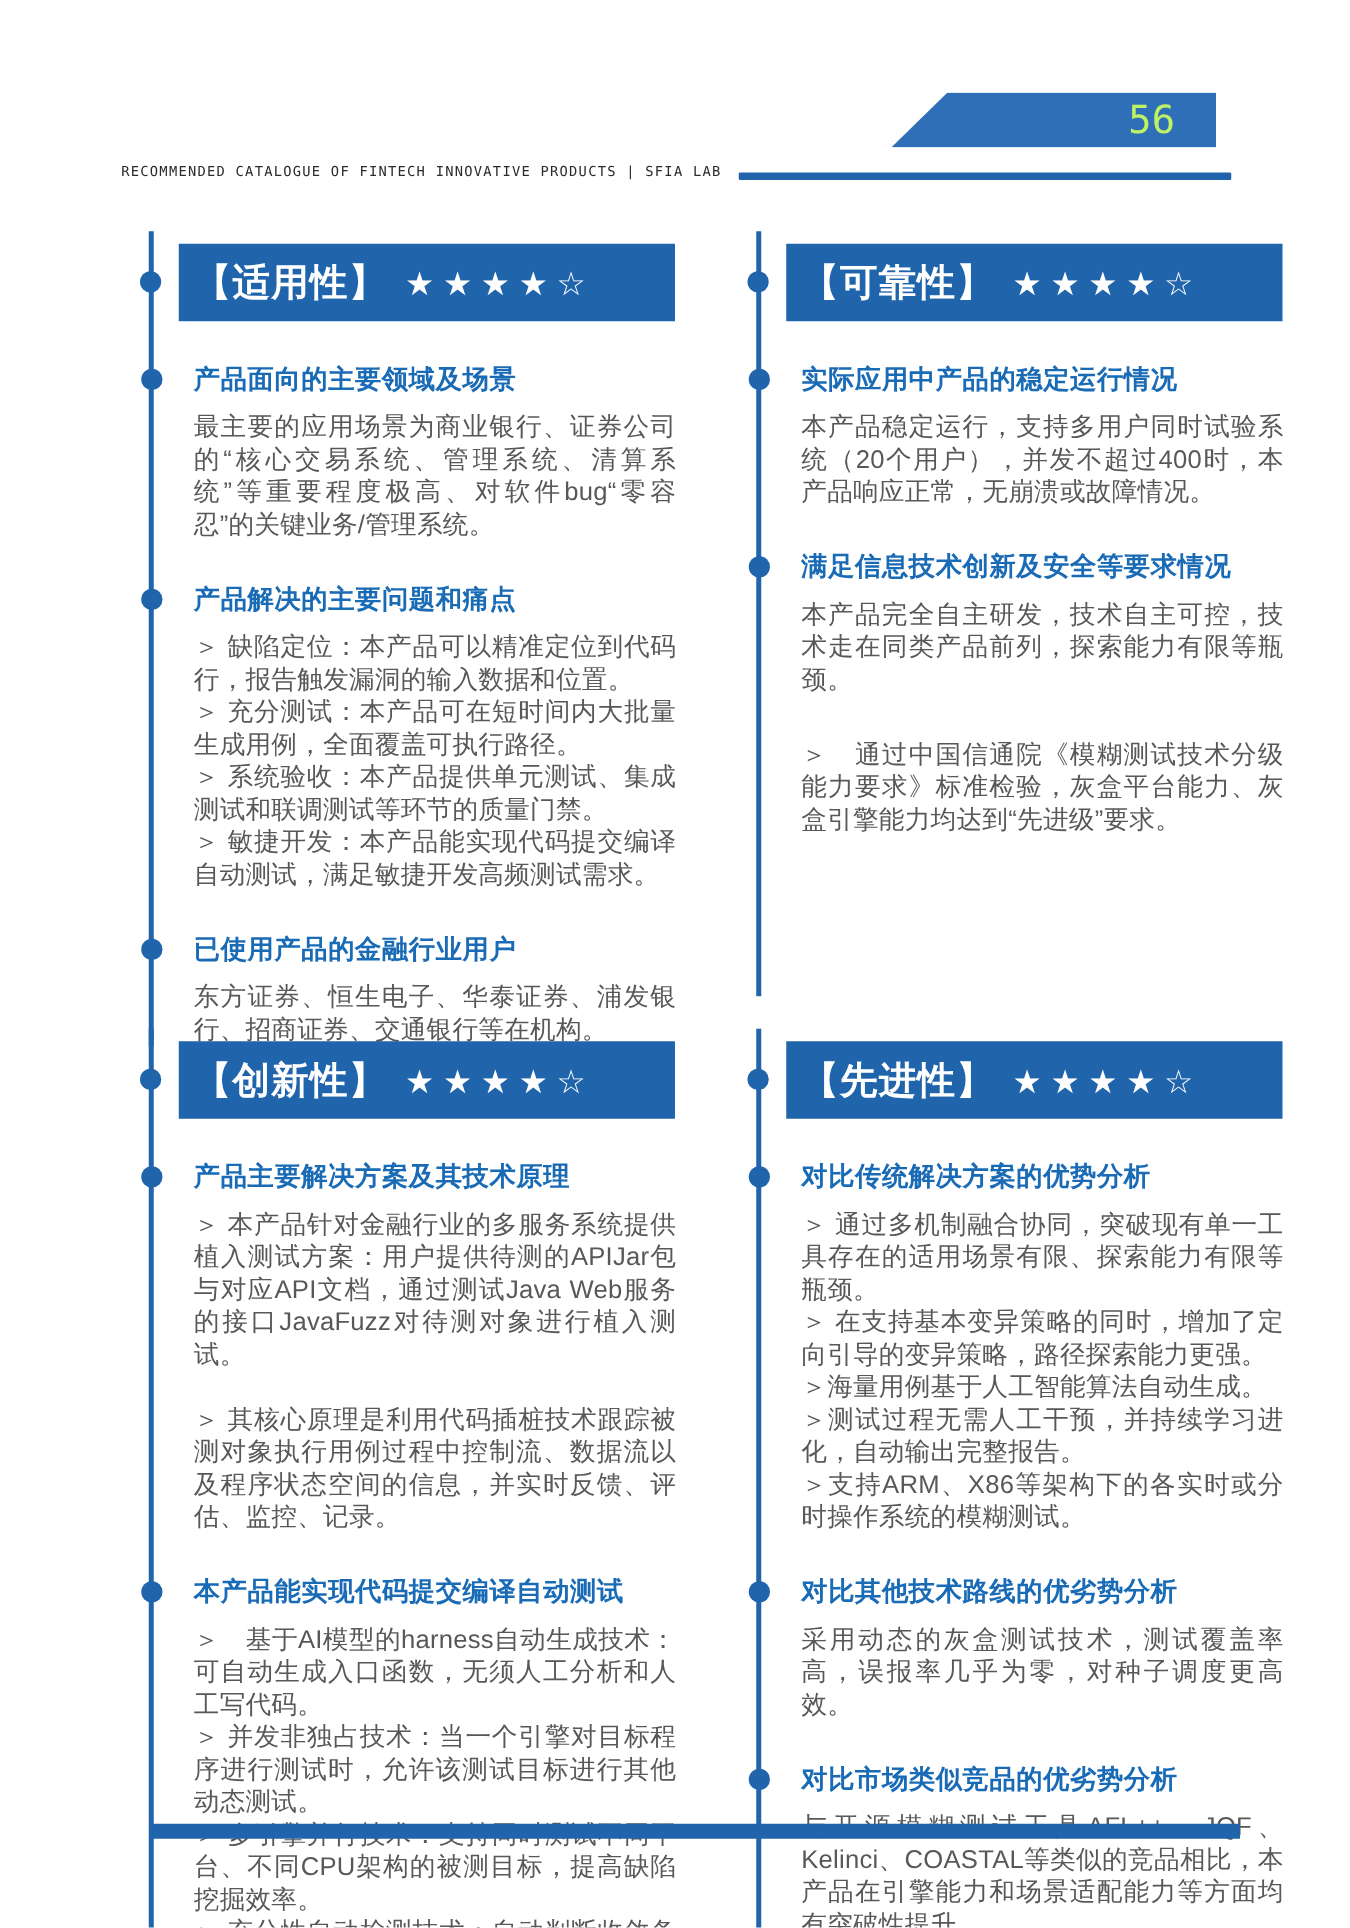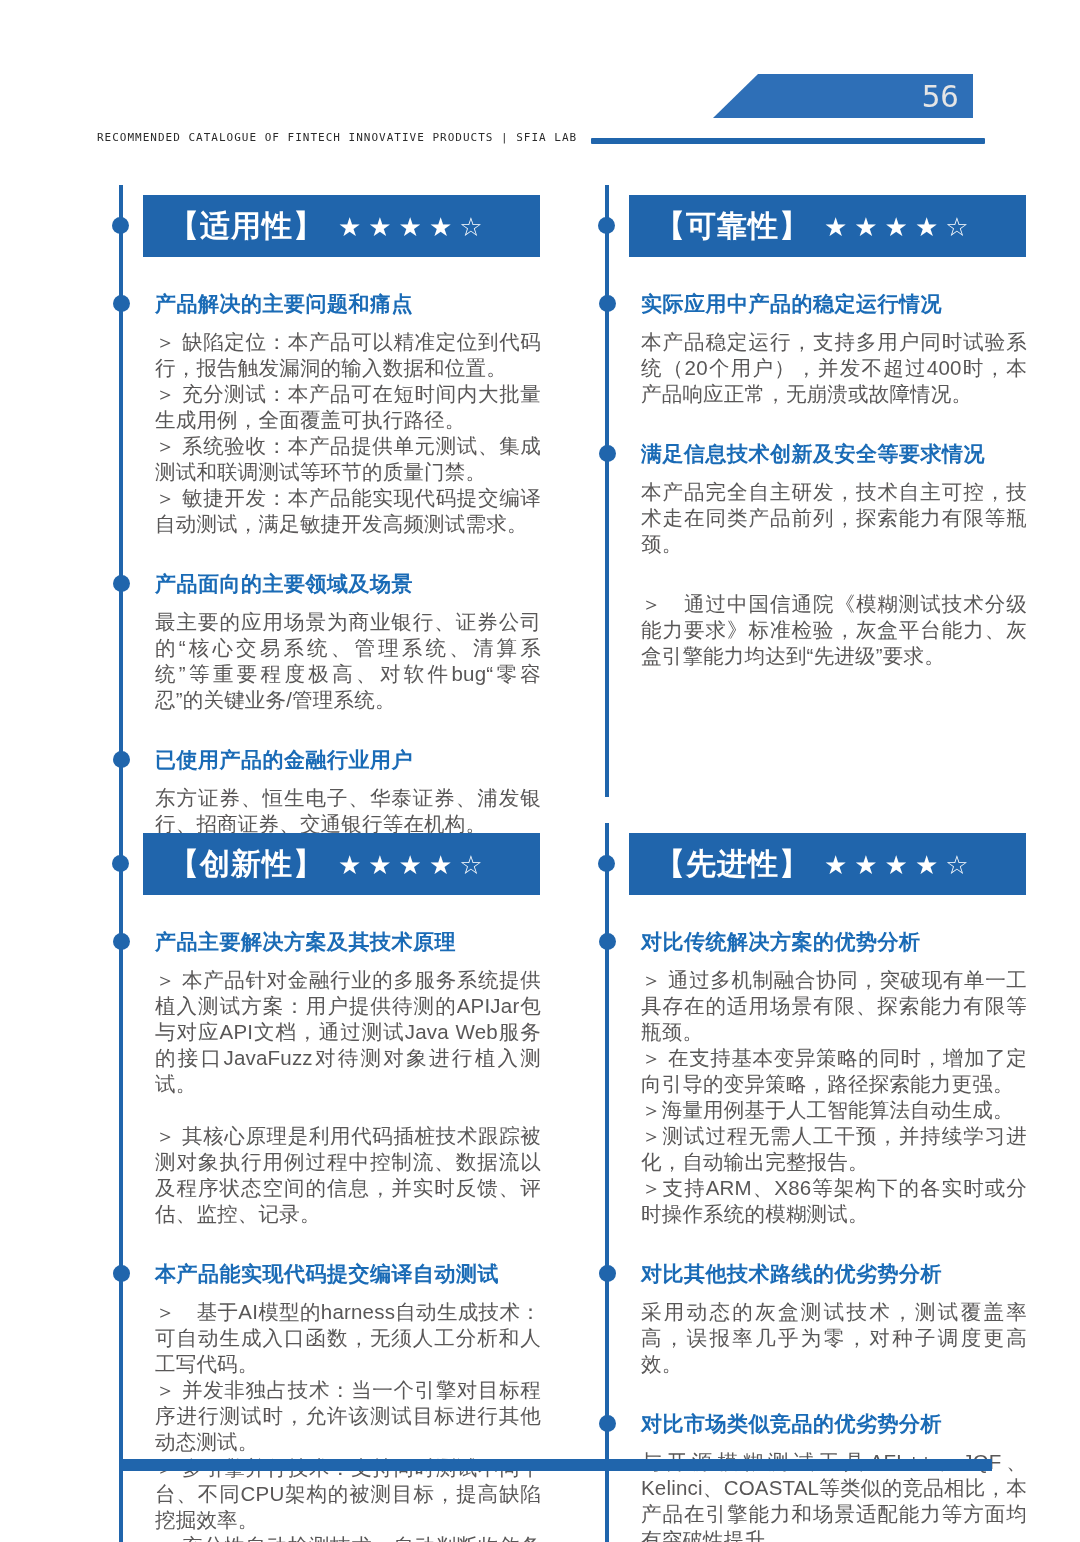--- a/index.html
+++ b/index.html
@@ -10,21 +10,21 @@
   }
   
   .page-tab{
     position:absolute;left:713px;top:74px;width:260px;height:44px;
     background:#2e6fb7;
     clip-path:polygon(45px 0,100% 0,100% 100%,0 100%);
     display:flex;align-items:center;justify-content:flex-end;
     padding-right:0;box-sizing:border-box;
   }
   .page-tab .num{
-    color:#e5e5e5;font-size:31px;font-weight:500;margin-right:14px;
+    color:#bef264;font-size:31px;font-weight:500;margin-right:33px;
     font-family:"DejaVu Sans Mono","Liberation Mono",monospace;
   }
   .header-row{
     position:absolute;left:97px;top:124px;width:888px;height:20px;
     display:flex;align-items:flex-end;gap:14px;
   }
   .header-row .htext{
     color:#2b2b2b;font-size:11px;letter-spacing:1px;white-space:nowrap;
     font-family:"DejaVu Sans Mono","Liberation Mono",monospace;
   }
@@ -32,21 +32,21 @@
   
   .section{position:absolute;width:428px;}
   .sec-r1{top:185px;min-height:612px;}
   .sec-r2{top:823px;min-height:624px;}
   .sec-cl{left:112px;}
   .sec-cr{left:598px;}
   .vline{position:absolute;left:7px;top:0;bottom:0;width:4px;background:#2065ac;}
   .banner{
     position:relative;margin-left:31px;margin-top:10px;height:62px;
     background:#2065ac;display:flex;align-items:center;gap:14px;
-    padding-left:26px;box-sizing:border-box;
+    padding-left:12px;box-sizing:border-box;
   }
   .banner .banner-title{color:#ffffff;font-size:30px;font-weight:bold;letter-spacing:1px;}
   .banner .banner-stars{color:#ffffff;font-size:26px;letter-spacing:7px;padding-top:2px;white-space:nowrap;}
   .dot{
     position:absolute;width:17px;height:17px;border-radius:50%;background:#2065ac;
   }
   .banner-dot{left:-31px;top:22px;}
   .head-dot{left:-42px;top:4px;}
   .block{margin-left:43px;margin-top:34px;width:386px;}
   .blk-head{
@@ -76,33 +76,33 @@
 <div class="section sec-r1 sec-cl">
   <div class="vline"></div>
   <div class="banner">
     <span class="dot banner-dot"></span>
     <span class="banner-title">【适用性】</span>
     <span class="banner-stars">★★★★☆</span>
   </div>
   <div class="block">
     <div class="blk-head">
       <span class="dot head-dot"></span>
+      <span>产品面向的主要领域及场景</span>
+    </div>
+    <div class="para">最主要的应用场景为商业银行、证券公司的“核心交易系统、管理系统、清算系统”等重要程度极高、对软件bug“零容忍”的关键业务/管理系统。</div>
+  </div>
+  <div class="block">
+    <div class="blk-head">
+      <span class="dot head-dot"></span>
       <span>产品解决的主要问题和痛点</span>
     </div>
     <div class="para">＞ 缺陷定位：本产品可以精准定位到代码行，报告触发漏洞的输入数据和位置。</div>
     <div class="para">＞ 充分测试：本产品可在短时间内大批量生成用例，全面覆盖可执行路径。</div>
     <div class="para">＞ 系统验收：本产品提供单元测试、集成测试和联调测试等环节的质量门禁。</div>
     <div class="para">＞ 敏捷开发：本产品能实现代码提交编译自动测试，满足敏捷开发高频测试需求。</div>
-  </div>
-  <div class="block">
-    <div class="blk-head">
-      <span class="dot head-dot"></span>
-      <span>产品面向的主要领域及场景</span>
-    </div>
-    <div class="para">最主要的应用场景为商业银行、证券公司的“核心交易系统、管理系统、清算系统”等重要程度极高、对软件bug“零容忍”的关键业务/管理系统。</div>
   </div>
   <div class="block">
     <div class="blk-head">
       <span class="dot head-dot"></span>
       <span>已使用产品的金融行业用户</span>
     </div>
     <div class="para">东方证券、恒生电子、华泰证券、浦发银行、招商证券、交通银行等在机构。</div>
   </div>
 </div>
 

